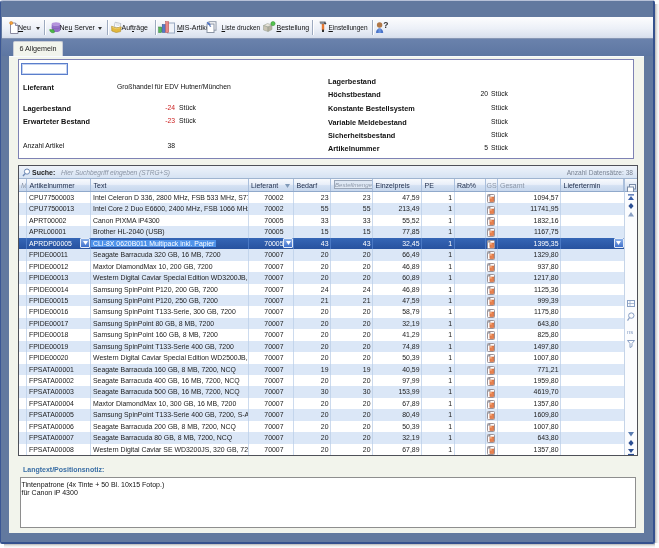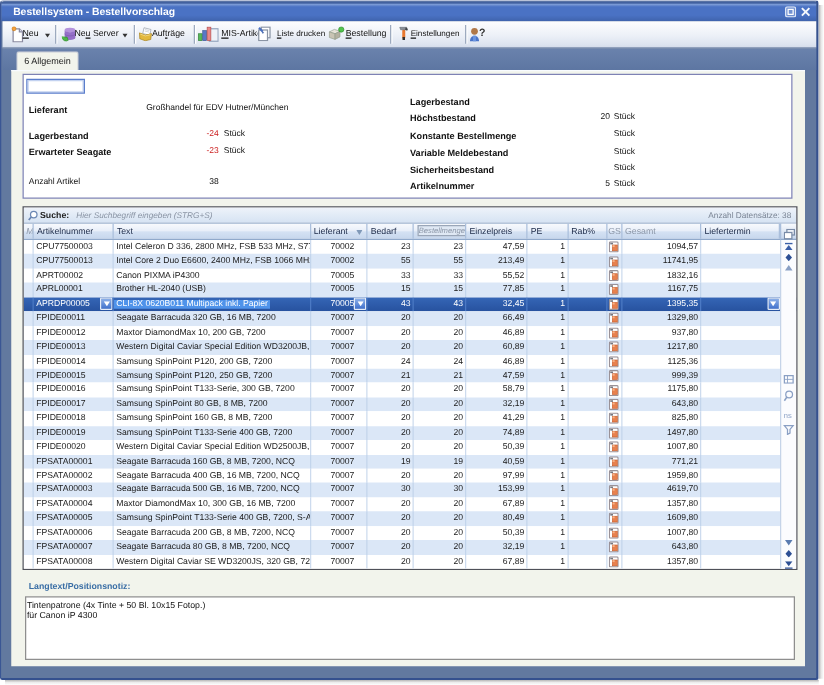--- a/index.html
+++ b/index.html
@@ -57,30 +57,20 @@
 #strip{position:absolute;right:0;top:26px;bottom:0;width:13px;background:#fbfcfe;border-left:1px solid #c5d4e8}
 #hico{position:absolute;right:0;top:13px;width:13px;height:13px;background:linear-gradient(180deg,#f8fafd,#c7d7ed);border-left:1px solid #aabfdc;border-bottom:1px solid #90a9cb}
 .sic{position:absolute;left:0;width:12px;text-align:center}
 
 #nlab{position:absolute;left:22px;top:465px;font-size:7px;font-weight:bold;color:#3a6ea5}
 #notes{position:absolute;left:19px;top:476px;width:616px;height:51px;background:#fff;border:1px solid #8e8e8e;font-size:7px;color:#111;padding:3px 0 0 0.5px;line-height:8px}
 </style></head><body>
 <div id="shadr"></div>
 <div id="shadb"></div>
 <div id="win">
- <div id="title">
-      <span class="t">Bestellsystem - Bestellvorschlag</span>
-  <svg id="tbr" width="9" height="9" viewBox="0 0 9 9">
-        <rect x="0.5" y="0.5" width="8" height="8" rx="1.5" fill="rgba(255,255,255,.22)" stroke="#dde6f6"></rect>
-        <rect x="2.5" y="2.5" width="4" height="4" fill="none" stroke="#fff"></rect>
-      </svg>
-  <svg id="tbx" width="9" height="9" viewBox="0 0 9 9">
-        <path d="M1.5 1.5L7.5 7.5M7.5 1.5L1.5 7.5" stroke="#f4f7fc" stroke-width="1.6"></path>
-      </svg>
- </div>
  <div id="tb">
   <svg class="ic" style="left:6.5px;top:4px" width="10" height="13" viewBox="0 0 10 13">
         <path d="M1.5 2h5l2.5 2.5v8h-7.5z" fill="#fff" stroke="#8a8aa0"></path>
         <path d="M6.5 2v2.5H9" fill="#dde" stroke="#8a8aa0"></path>
         <circle cx="2.2" cy="2" r="1.6" fill="#f6a23c" stroke="#c87818" stroke-width="0.5"></circle>
       </svg>
   <span class="lab" style="left:16px"><u>N</u>eu</span>
   <span class="car" style="left:34px"></span>
   <span class="sep" style="left:42px"></span>
   <svg class="ic" style="left:46.5px;top:3.5px" width="12" height="13" viewBox="0 0 12 13">
@@ -142,30 +132,30 @@
  <div id="band"></div>
  <div id="tab">6 Allgemein</div>
  <div id="page"></div>
  <div id="panel"></div>
  <div id="fbox"></div>
  <span class="lbl" style="left:22px;top:81.5px">Lieferant</span>
  <span class="val" style="left:116px;top:81.5px">Großhandel für EDV Hutner/München</span>
  <span class="lbl" style="left:22px;top:103px">Lagerbestand</span>
  <span class="val red num" style="left:144px;top:103px;width:30px">-24</span>
  <span class="val" style="left:178px;top:103px">Stück</span>
- <span class="lbl" style="left:22px;top:116px">Erwarteter Seagate</span>
+ <span class="lbl" style="left:22px;top:116px">Erwarteter Bestand</span>
  <span class="val red num" style="left:144px;top:116px;width:30px">-23</span>
  <span class="val" style="left:178px;top:116px">Stück</span>
  <span class="val" style="left:22px;top:141px">Anzahl Artikel</span>
  <span class="val num" style="left:144px;top:141px;width:30px">38</span>
  <span class="lbl" style="left:327px;top:76px">Lagerbestand</span>
  <span class="lbl" style="left:327px;top:89px">Höchstbestand</span>
  <span class="val num" style="left:447px;top:89px;width:40px">20</span>
  <span class="val" style="left:490px;top:89px">Stück</span>
- <span class="lbl" style="left:327px;top:103px">Konstante Bestellmenge</span>
+ <span class="lbl" style="left:327px;top:103px">Konstante Bestellsystem</span>
  <span class="val" style="left:490px;top:103px">Stück</span>
  <span class="lbl" style="left:327px;top:116.5px">Variable Meldebestand</span>
  <span class="val" style="left:490px;top:116.5px">Stück</span>
  <span class="lbl" style="left:327px;top:130px">Sicherheitsbestand</span>
  <span class="val" style="left:490px;top:130px">Stück</span>
  <span class="lbl" style="left:327px;top:143px">Artikelnummer</span>
  <span class="val num" style="left:447px;top:143px;width:40px">5</span>
  <span class="val" style="left:490px;top:143px">Stück</span>
  <div id="grid">
   <div id="search">

